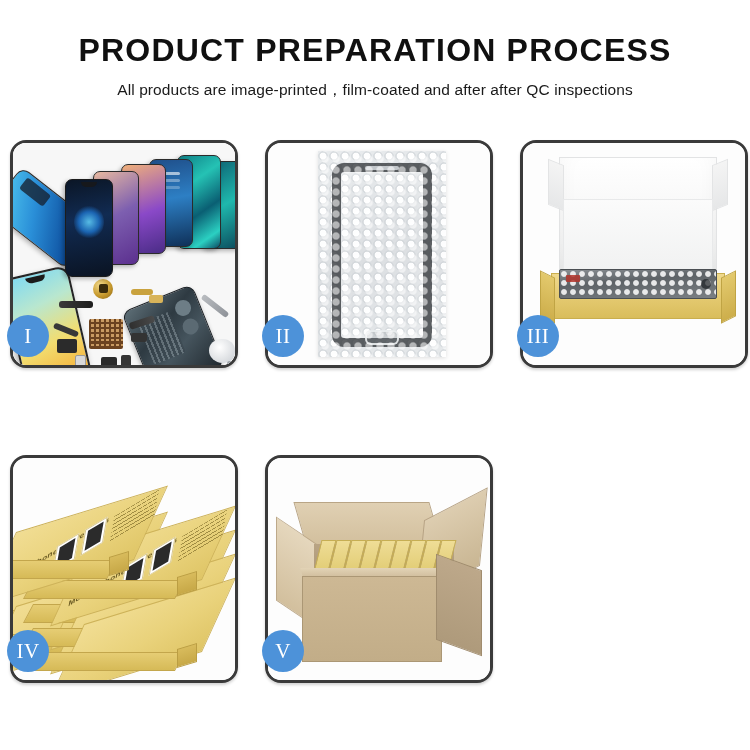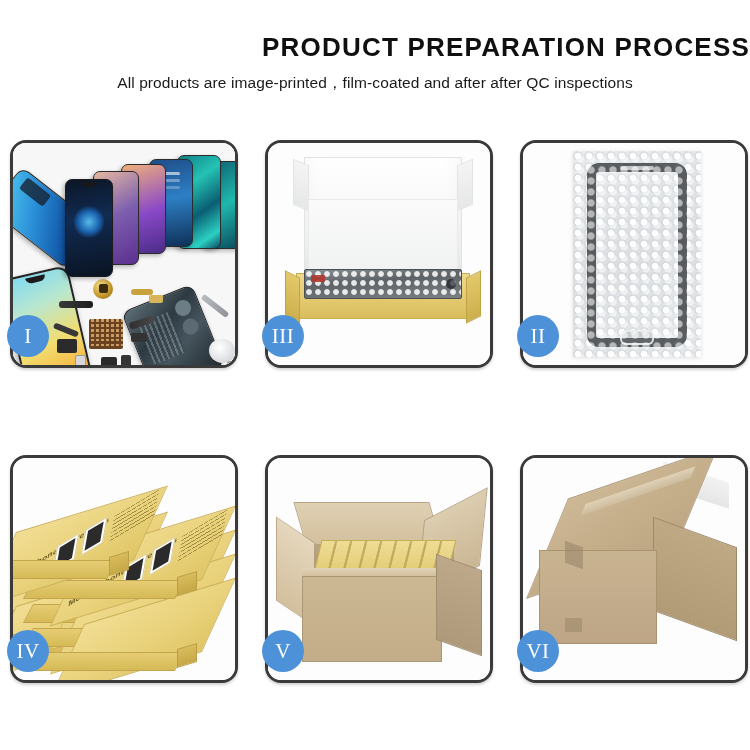--- a/index.html
+++ b/index.html
@@ -15,28 +15,27 @@
     position: relative;
   }
 
   
   .header {
     text-align: center;
     padding-top: 34px;
   }
   .page-title {
     font-family: "Liberation Sans", sans-serif;
-    font-size: 26px;
+    font-size: 32px;
     font-weight: 700;
     letter-spacing: 1.2px;
     color: #101010;
     line-height: 1.05;
     margin: 0;
     white-space: nowrap;
-    text-align: right;
   }
   .page-subtitle {
     font-family: "Liberation Sans", sans-serif;
     font-size: 15.5px;
     font-weight: 400;
     color: #1a1a1a;
     margin: 12px 0 0 0;
     letter-spacing: 0.1px;
     white-space: nowrap;
   }
@@ -343,36 +342,36 @@
       <div class="part pt11"></div>
       <div class="part pt12"></div>
 
       <div class="screw sc4"></div>
     </div>
     <div class="badge">I</div>
   </div>
 
   <div class="panel">
     <div class="panel-inner">
+      <div class="bubble-sheet">
+        <div class="screen-outline"></div>
+        <div class="bub-overlay"></div>
+      </div>
+    </div>
+    <div class="badge">II</div>
+  </div>
+
+  <div class="panel">
+    <div class="panel-inner">
       <div class="p3-lid"></div>
       <div class="p3-foam"></div>
       <div class="p3-tray"></div>
       <div class="p3-screen"></div>
     </div>
     <div class="badge">III</div>
-  </div>
-
-  <div class="panel">
-    <div class="panel-inner">
-      <div class="bubble-sheet">
-        <div class="screen-outline"></div>
-        <div class="bub-overlay"></div>
-      </div>
-    </div>
-    <div class="badge">II</div>
   </div>
 
   <div class="panel">
     <div class="panel-inner">
       <div class="stack">
 
         <div class="sbox" style="left:-14px; top:58px;">
           <div class="top" style="left:0; top:0;"></div>
           <div class="front" style="left:-39px; top:46px;"></div>
           <div class="side" style="left:110px; top:40px;"></div>
@@ -456,26 +455,14 @@
         <div class="v-bar" style="left:107px;"></div>
         <div class="v-bar" style="left:122px;"></div>
       </div>
       <div class="v-topedge"></div>
       <div class="v-front"></div>
       <div class="v-side"></div>
     </div>
     <div class="badge">V</div>
   </div>
 
-  <div class="panel">
-    <div class="panel-inner">
-      <div class="c-shadow"></div>
-      <div class="c-top"></div>
-      <div class="c-tape"></div>
-      <div class="c-side"></div>
-      <div class="c-front"></div>
-      <div class="c-tab1"></div>
-      <div class="c-tab2"></div>
-    </div>
-    <div class="badge">VI</div>
-  </div>
 
 </div>
 
 </body></html>

